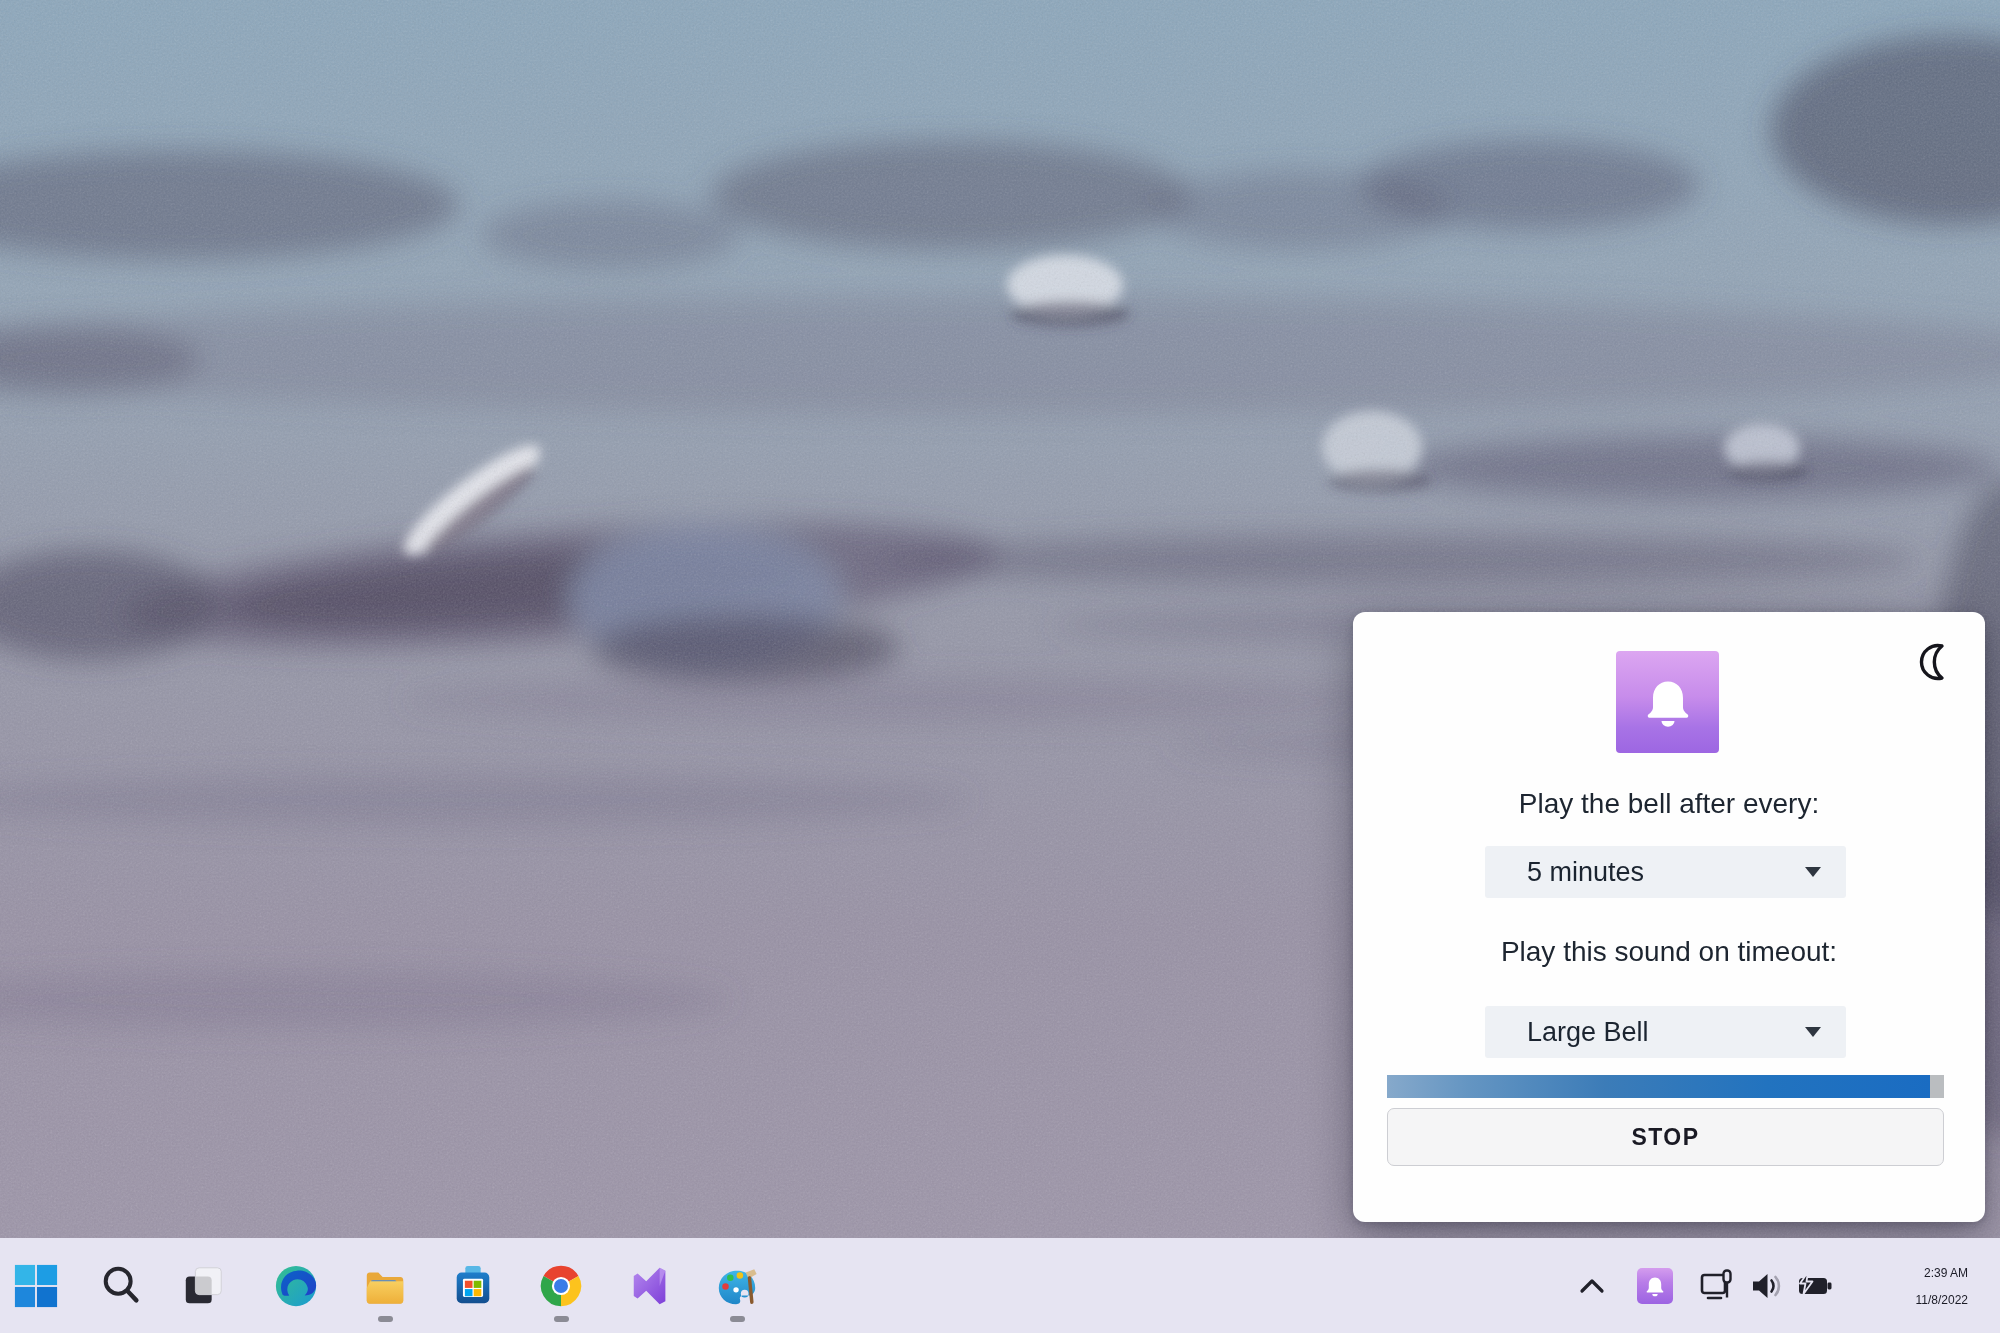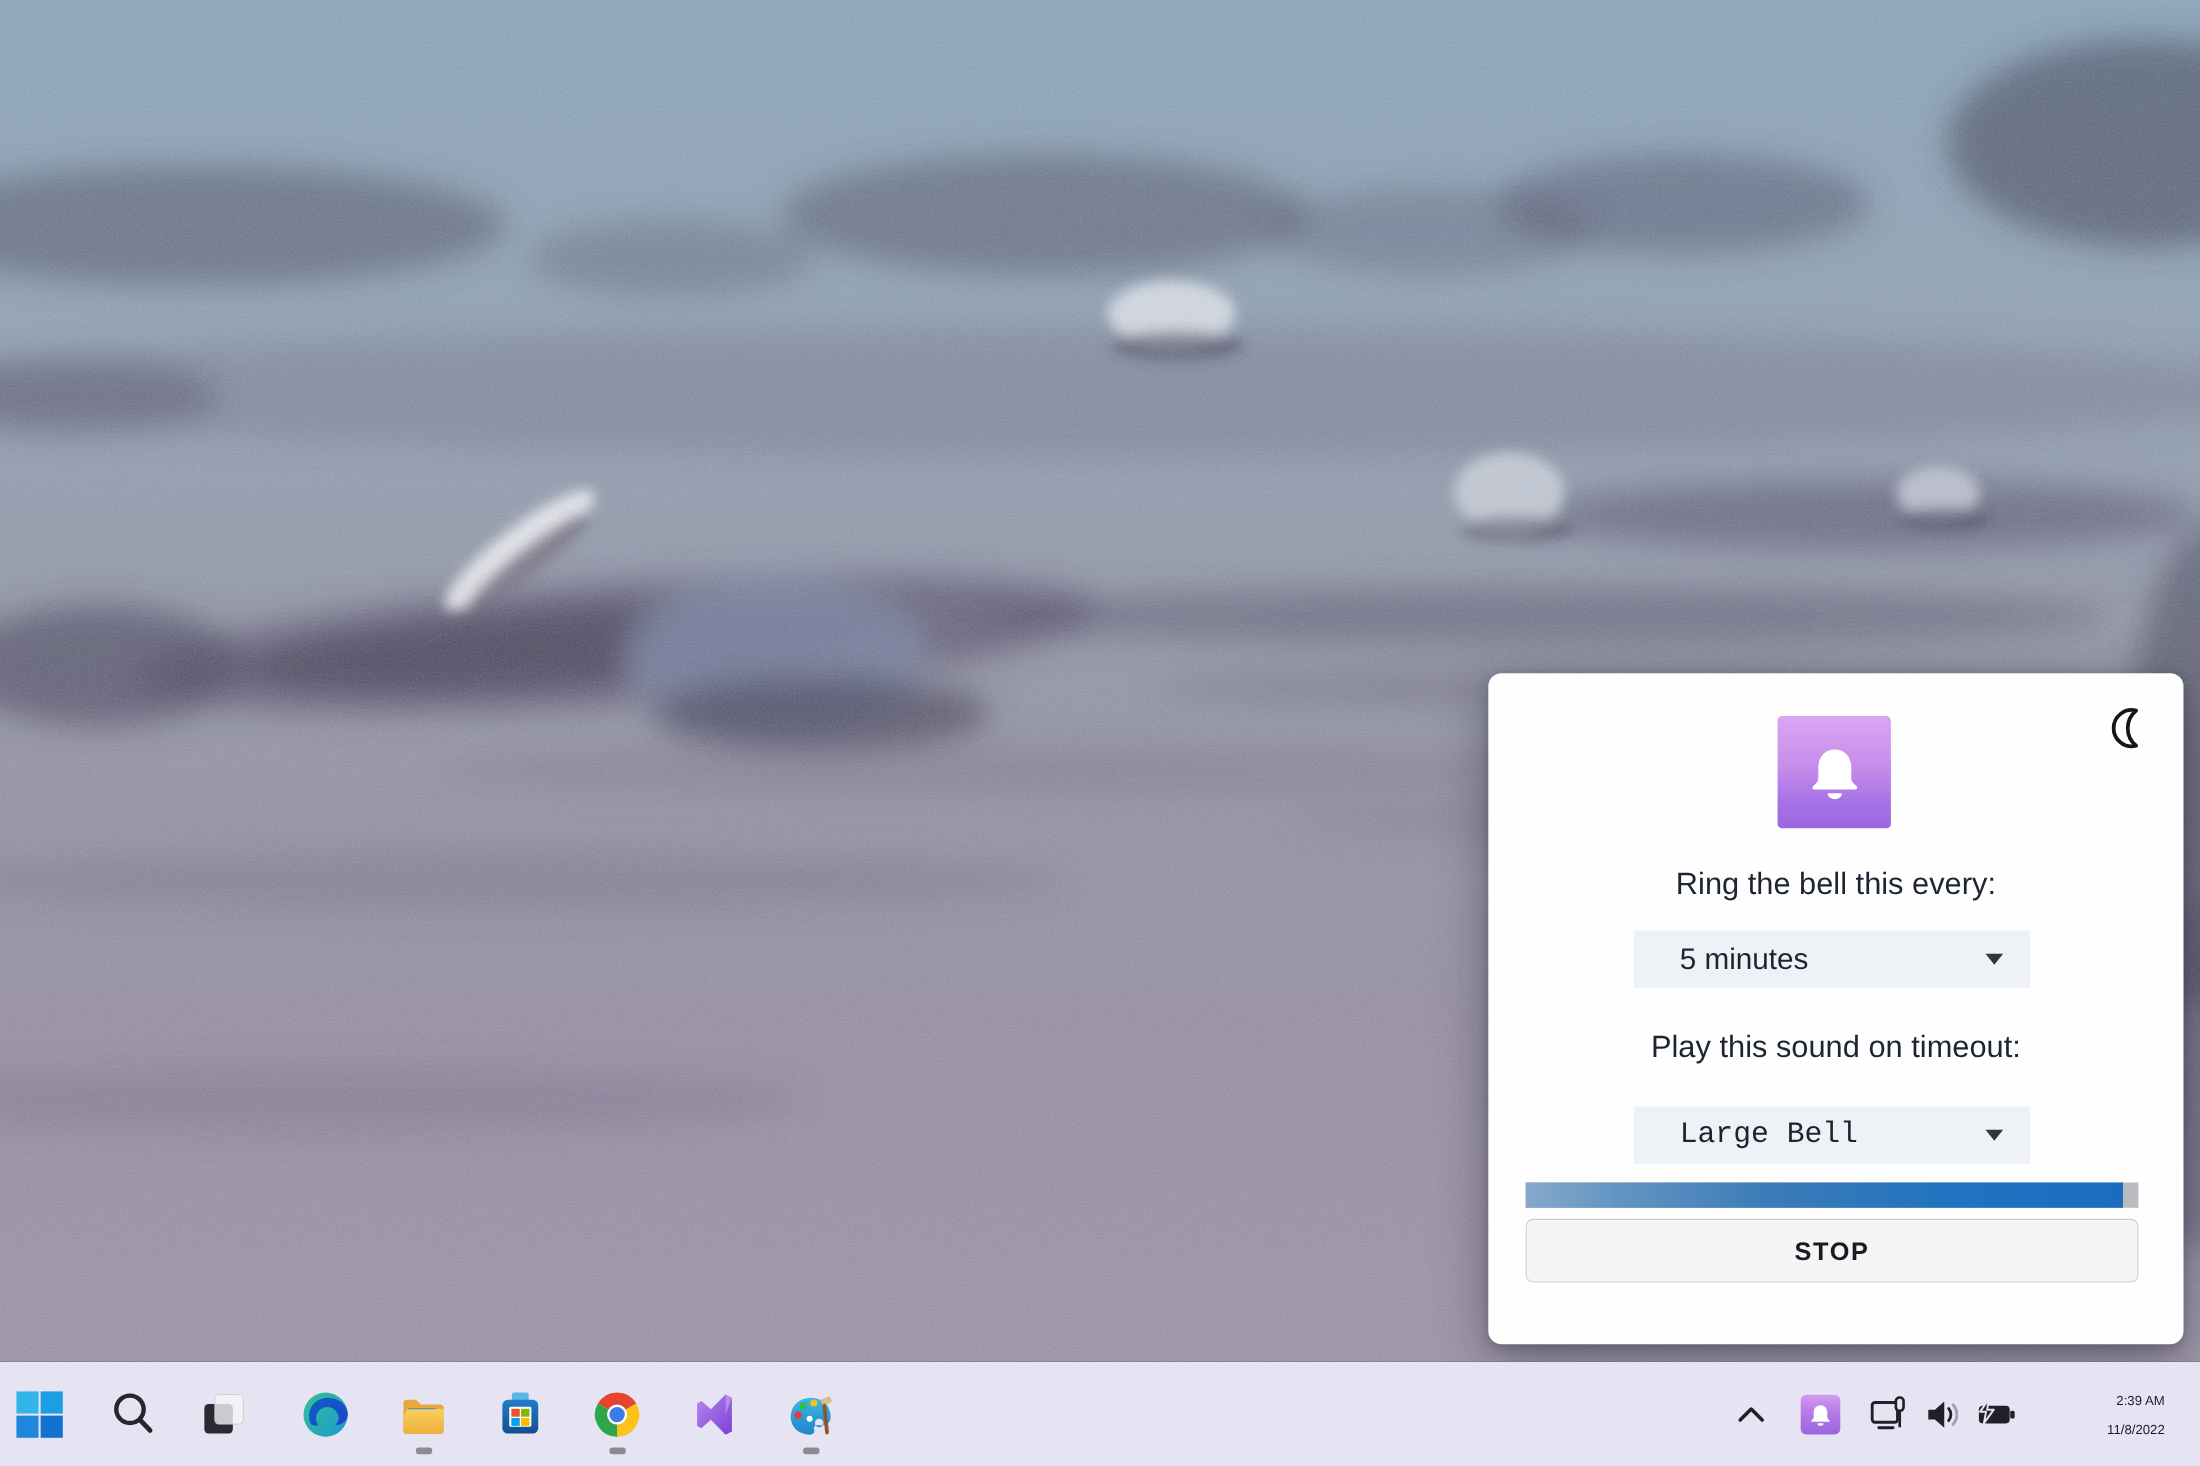--- a/index.html
+++ b/index.html
@@ -115,30 +115,30 @@
         <path d="M27 5 A16.5 16.5 0 1 0 27 37 A20.5 20.5 0 0 1 27 5 Z" fill="none" stroke="#15151c" stroke-width="3.4" stroke-linejoin="round"></path>
       </svg>
     </button>
     <div class="app-tile">
       <svg width="58" height="58" viewBox="0 0 48 48">
         <path d="M24 7c-7.3 0-12.4 5.6-12.4 13.4v7.8c0 1.9-.8 3.6-2.3 4.8l-1.6 1.3c-1 .9-.4 2.7 1 2.7h30.6c1.4 0 2-1.8 1-2.7l-1.6-1.3c-1.5-1.2-2.3-2.9-2.3-4.8v-7.8C36.4 12.6 31.3 7 24 7z" fill="#fff"></path>
         <path d="M18.6 39.8 a5.4 4.6 0 0 0 10.8 0 z" fill="#fff"></path>
       </svg>
     </div>
 
-    <div class="popup-label" style="top:176px;">Ring the bell this every:</div>
+    <div class="popup-label" style="top:176px;">Play the bell after every:</div>
 
     <div class="sel" style="top:234px;">
       <span class="sel-text">5 minutes</span>
       <span class="caret"></span>
     </div>
 
     <div class="popup-label" style="top:324px;">Play this sound on timeout:</div>
 
-    <div class="sel" style="top:394px;font-family:Liberation Mono, monospace;">
+    <div class="sel" style="top:394px;">
       <span class="sel-text">Large Bell</span>
       <span class="caret"></span>
     </div>
 
     <div class="progress">
       <div class="fill" style="width: 97.5%;"></div>
     </div>
 
     <button class="stop-btn">STOP</button>
   </div>

